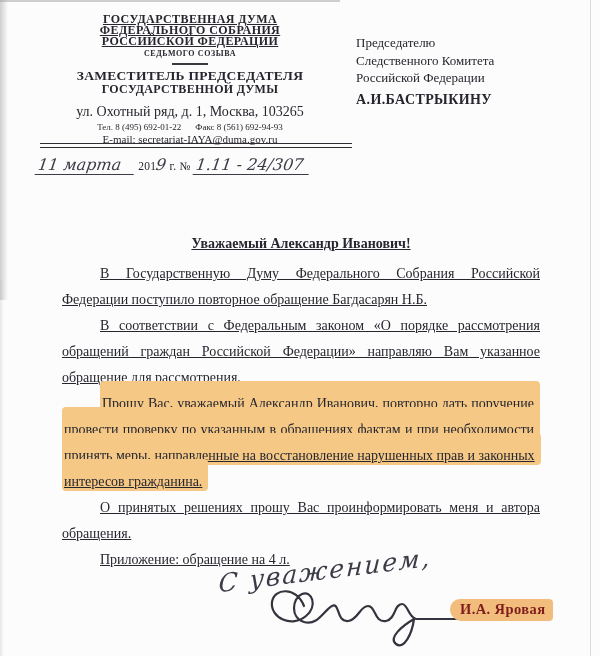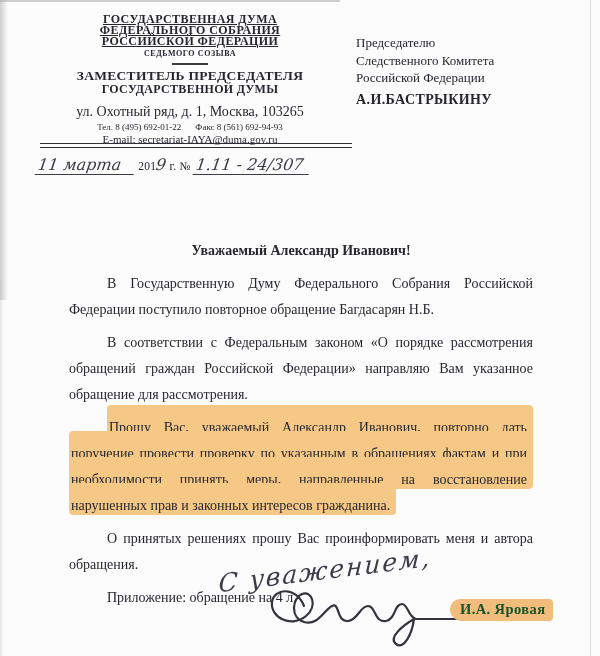--- a/index.html
+++ b/index.html
@@ -43,34 +43,34 @@
   .dl-number{padding:0 6px 0 2px;}
   .dl-printed{font-size:11.5px;letter-spacing:.3px;}
 
   
   .addressee{position:absolute;left:356px;top:34px;width:222px;font-size:13px;line-height:17.5px;}
   .addressee .name{font-weight:bold;font-size:14px;letter-spacing:.4px;margin-top:4px;}
 
   
   .body{position:absolute;left:62px;top:231px;width:478px;font-size:14px;line-height:26px;
     text-align:justify;}
-  .body p{margin:7px;text-indent:38px;}
+  .body p{margin:0;text-indent:38px;text-decoration:underline;}
   .salutation{text-align:center;font-weight:bold;text-indent:0 !important;margin-bottom:4px !important;}
   .hl{background:var(--highlight,#f5c886);
     -webkit-box-decoration-break:clone;box-decoration-break:clone;
     padding:15px 6px 2px 2px;border-radius:4px;}
   .attachment{text-align:left;}
 
   
   .closing{position:absolute;left:218px;top:556px;font-size:25px;color:var(--hand,#3c3c48);
     font-style:italic;font-family:"DejaVu Serif", serif;transform:rotate(-7deg) skewX(-10deg);
     letter-spacing:2px;}
   .signature-svg{position:absolute;left:262px;top:576px;}
   .sig-name{position:absolute;left:450px;top:599px;font-weight:bold;font-size:14.5px;
-    color:#14532d;background:var(--highlight2,#f2bd7c);padding:2px 8px 3px 10px;
+    color:#7f1d1d;background:var(--highlight2,#f2bd7c);padding:2px 8px 3px 10px;
     border-radius:10px 4px 4px 12px;letter-spacing:.4px;}
 </style>
 </head>
 <body>
 
 <div class="page">
   <div class="edge-left"></div>
   <div class="edge-left2"></div>
   <div class="edge-top"></div>
   <div class="edge-right"></div>

